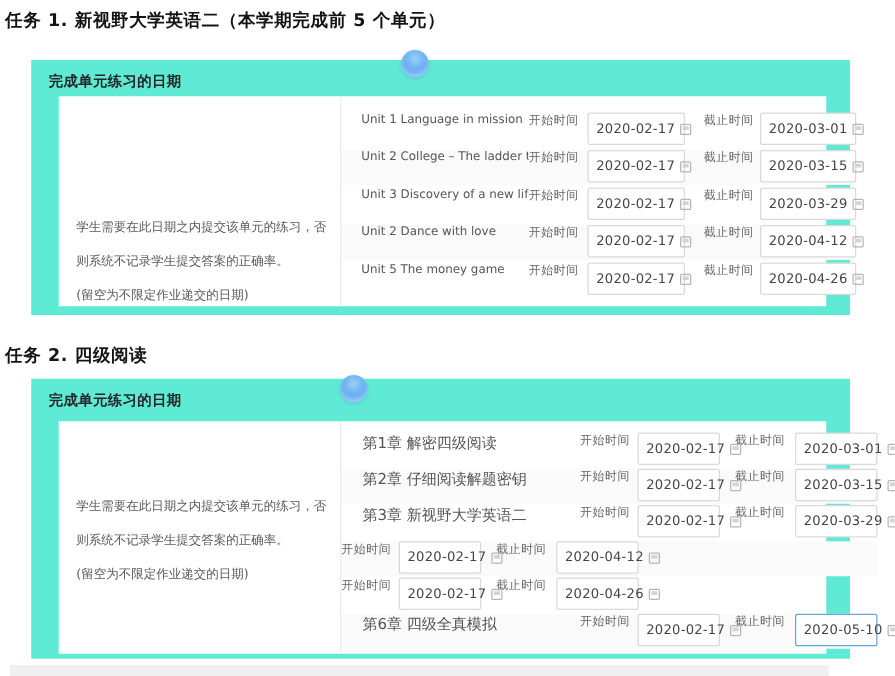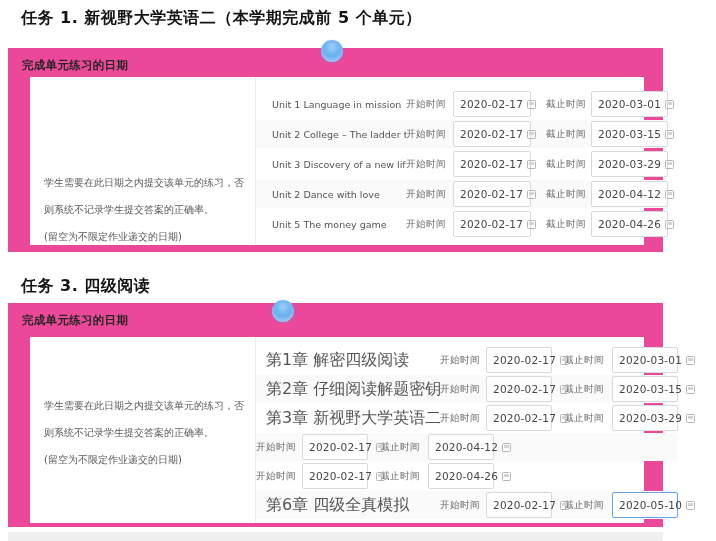--- a/index.html
+++ b/index.html
@@ -1,47 +1,47 @@
 <!DOCTYPE html>
 <html><head>
 <meta charset="utf-8">
 <style>
   *{margin:0;padding:0;box-sizing:border-box}
   html,body{width:716px;height:541px;background:#ffffff;overflow:hidden;
     font-family:"DejaVu Sans","Liberation Sans",sans-serif;position:relative}
 
-  .title{position:absolute;left:21px;font-size:16px;font-weight:bold;color:#141414;letter-spacing:.5px;white-space:nowrap}
+  .title{position:absolute;left:4px;font-size:14px;font-weight:bold;color:#141414;letter-spacing:.5px;white-space:nowrap}
   #title1{top:8px}
   #title2{top:276px}
 
-  .panel{position:absolute;left:8px;width:655px;background:#ec4899}
+  .panel{position:absolute;left:25px;width:655px;background:#5eead4}
   #panel1{top:48px;height:204px}
   #panel2{top:303px;height:224px}
 
   .panel-header{font-size:11.5px;font-weight:bold;color:#262626;padding:10px 0 0 14px;letter-spacing:.3px}
 
   .card{position:absolute;left:22px;width:614px;background:#fff;display:flex}
   #panel1 .card{top:29px;height:168px}
   #panel2 .card{top:34px;height:186px}
 
   .left-col{width:226px;flex:0 0 auto;border-right:1px solid #ececec;position:relative}
   .note{position:absolute;left:14px;font-size:10px;color:#595959}
   .note div{line-height:27px;white-space:nowrap}
   #panel1 .note{top:92px}
   #panel2 .note{top:55px}
 
   .rows{flex:1;padding-top:13px}
   #panel2 .rows{padding-top:9px}
-  .row{display:flex;align-items:center;height:28px;margin-bottom:2px}
+  .row{display:flex;align-items:flex-start;height:28px;margin-bottom:2px}
   #panel2 .row{margin-bottom:1px}
   .row.alt{background:#fafafa}
 
   .unit{font-size:9.5px;color:#555;white-space:nowrap;overflow:hidden;flex:0 0 auto}
   #panel1 .unit{margin-left:16px;width:134px}
-  #panel2 .unit{margin-left:10px;width:174px;font-size:16px}
+  #panel2 .unit{margin-left:17px;width:174px;font-size:12px}
 
   .flabel{font-size:9.5px;color:#666;white-space:nowrap;flex:0 0 auto;letter-spacing:.5px}
 
   .dinput{display:flex;align-items:center;justify-content:space-between;background:#fff;
     border:1px solid #d9d9d9;border-radius:2px;height:26px;padding:0 6px;flex:0 0 auto;cursor:pointer}
   .dinput.focused{border-color:#63a6e2}
   .dval{font-size:10.5px;color:#454545;letter-spacing:.2px;white-space:nowrap}
 
   #panel1 .start-input{width:78px;margin-left:7px}
   #panel1 .end-label{margin-left:15px}
@@ -145,21 +145,21 @@
         <span class="dinput end-input">
           <span class="dval">2020-04-26</span>
           <span class="cal"></span>
         </span>
       </div>
 
     </div>
   </div>
 </section>
 
-<div class="title" id="title2">任务 3. 四级阅读</div>
+<div class="title" id="title2">任务 2. 四级阅读</div>
 
 <section class="panel" id="panel2">
   <div class="panel-header">完成单元练习的日期</div>
   <div class="card">
     <div class="left-col">
       <div class="note">
         <div>学生需要在此日期之内提交该单元的练习，否</div>
         <div>则系统不记录学生提交答案的正确率。</div>
         <div>(留空为不限定作业递交的日期)</div>
       </div>

